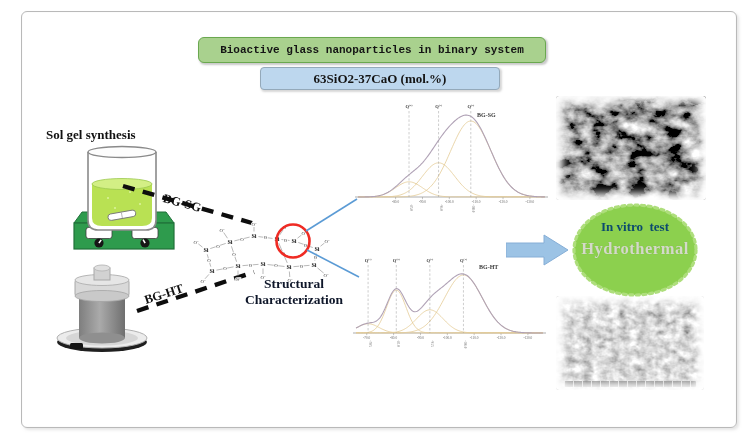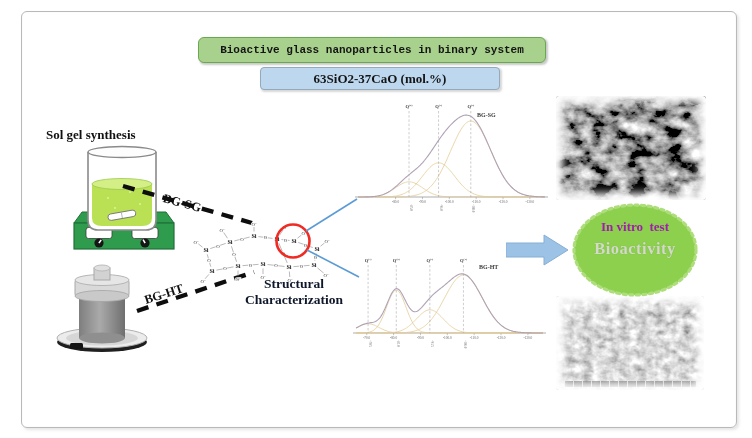--- a/index.html
+++ b/index.html
@@ -26,21 +26,21 @@
   .abs{position:absolute;}
   .overlay{position:absolute;left:0;top:0;width:752px;height:438px;pointer-events:none;}
   .sem{position:absolute;border-radius:3px;overflow:hidden;}
   .sem::after{content:"";position:absolute;inset:0;box-shadow:inset 0 0 9px 7px #fff;pointer-events:none;}
   .sem1{left:556px;top:96px;width:150px;height:104px;}
   .sem2{left:556px;top:296px;width:148px;height:94px;}
   .scalebar{position:absolute;left:8px;right:8px;bottom:3px;height:6px;background:
      repeating-linear-gradient(90deg,#cfcfcf 0 1px,rgba(80,80,80,.9) 1px 9px);
      opacity:.75;border-radius:1px;}
   .invitro{position:absolute;left:570px;top:219px;width:130px;text-align:center;
-     font-weight:bold;font-size:13px;color:#a21caf;white-space:pre;}
+     font-weight:bold;font-size:13px;color:#0c4a6e;white-space:pre;}
   .bioactivity{position:absolute;left:570px;top:239px;width:130px;text-align:center;
      font-weight:bold;font-size:16.5px;letter-spacing:.5px;color:#d4dac9;
      text-shadow:0 0 1px rgba(90,120,60,.35);}
   svg text{font-family:"Liberation Serif",serif;}
 </style>
 </head>
 <body>
 
 <div class="page">
   <div class="frame"></div>
@@ -266,14 +266,14 @@
     <div class="scalebar"></div>
   </div>
 
   <svg class="abs" style="left:506px;top:234px;" width="64" height="32">
     <polygon points="0,9 38,9 38,1 62,16 38,31 38,23 0,23" fill="#9cc3e5" stroke="#86aed6" stroke-width="1"></polygon>
   </svg>
   <svg class="abs" style="left:570px;top:202px;" width="130" height="96">
     <ellipse cx="65" cy="48" rx="61" ry="45" fill="#8cd04e" stroke="#aede7c" stroke-width="3.2" stroke-dasharray="3 3.6" stroke-linecap="round"></ellipse>
   </svg>
   <div class="invitro">In vitro  test</div>
-  <div class="bioactivity">Bioactivity</div>
+  <div class="bioactivity">Hydrothermal</div>
 </div>
 
 </body></html>

